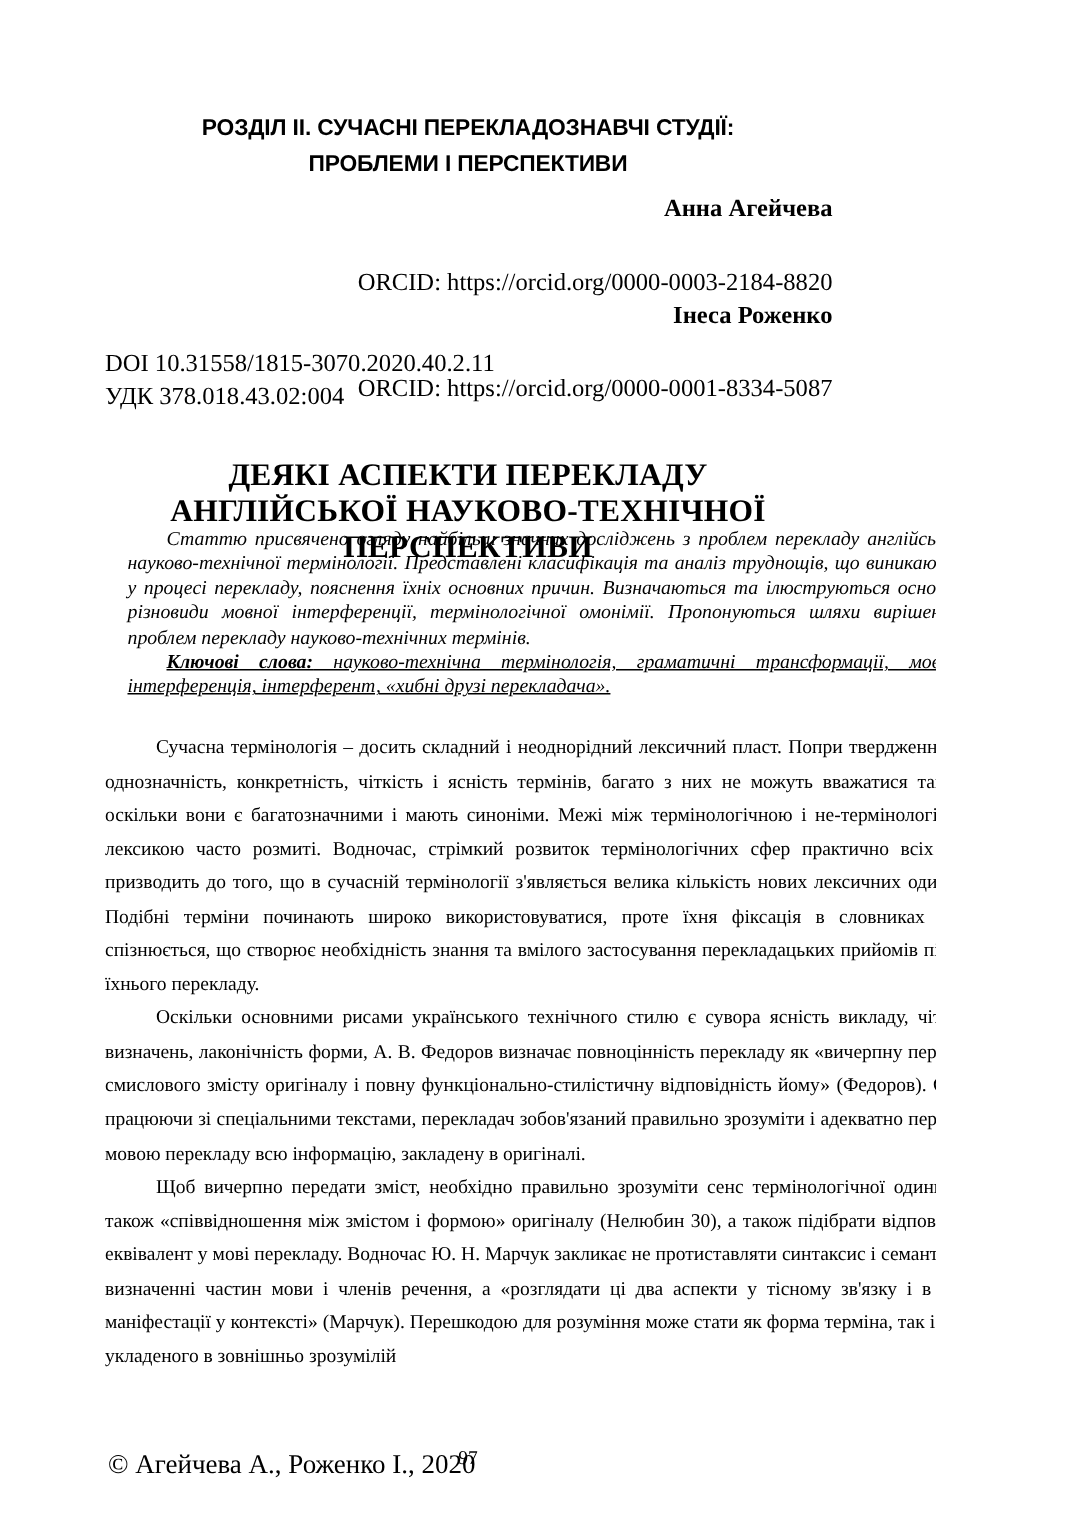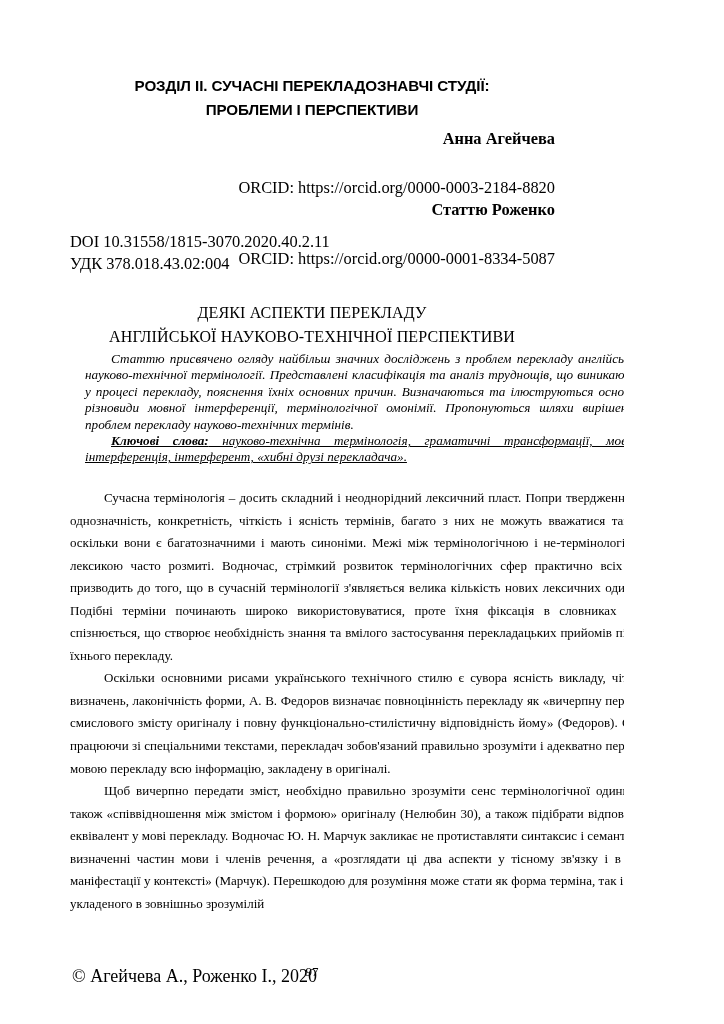--- a/index.html
+++ b/index.html
@@ -63,22 +63,22 @@
   }
   .ids span { display: block; white-space: nowrap; }
 
   
   .article-title {
     position: absolute;
     left: 72px;
     right: 72px;
     top: 290px;
     text-align: center;
-    font-weight: normal;
-    font-size: 16px;
+    font-weight: bold;
+    font-size: 21px;
     line-height: 24px;
     letter-spacing: 0.15px;
   }
   .article-title span { display: block; }
 
   
   .abstract {
     position: absolute;
     left: 85px;
     width: 555px;
@@ -130,21 +130,21 @@
 <div class="page">
 
   <div class="section-heading">
     <span>РОЗДІЛ II. СУЧАСНІ ПЕРЕКЛАДОЗНАВЧІ СТУДІЇ:</span>
     <span class="l2">ПРОБЛЕМИ І ПЕРСПЕКТИВИ</span>
   </div>
 
   <div class="authors">
     <span class="name">Анна Агейчева</span>
     <span class="orcid">ORCID: https://orcid.org/0000-0003-2184-8820</span>
-    <span class="name">Статтю Роженко</span>
+    <span class="name">Інеса Роженко</span>
     <span class="orcid">ORCID: https://orcid.org/0000-0001-8334-5087</span>
   </div>
 
   <div class="ids">
     <span>DOI 10.31558/1815-3070.2020.40.2.11</span>
     <span>УДК 378.018.43.02:004</span>
   </div>
 
   <h1 class="article-title">
     <span>ДЕЯКІ АСПЕКТИ ПЕРЕКЛАДУ</span>

